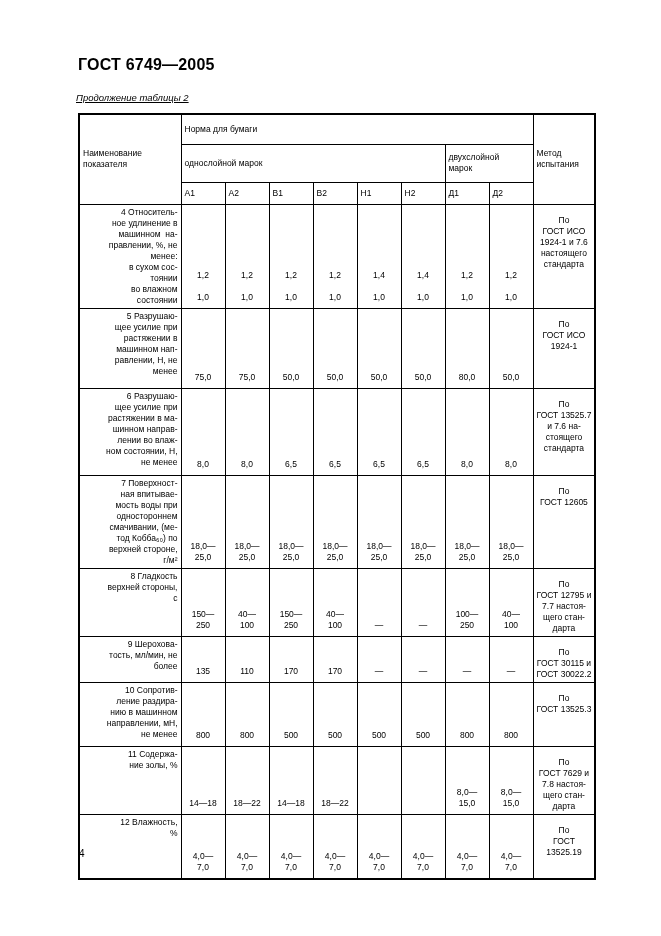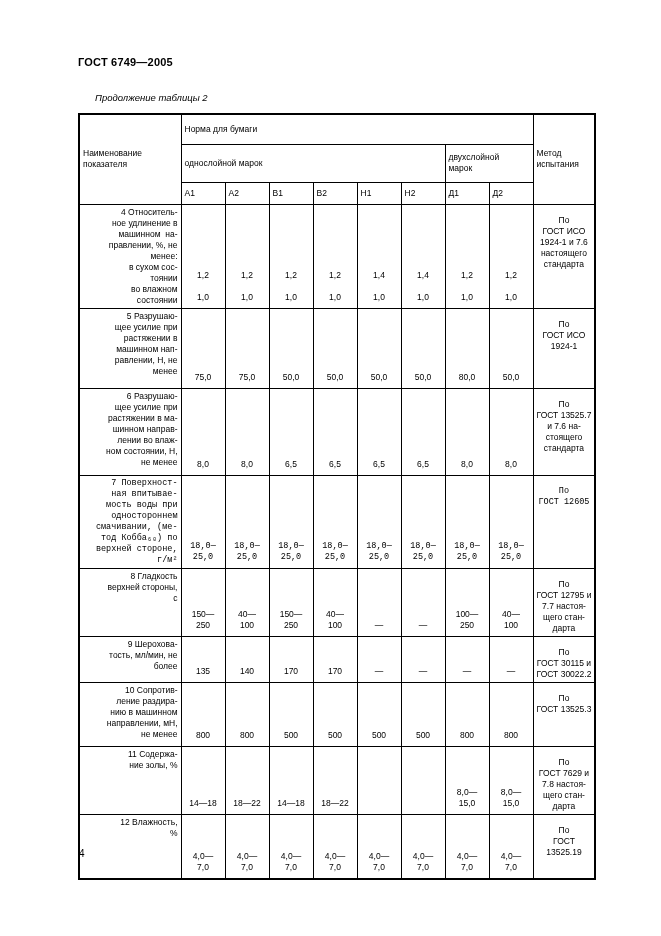--- a/index.html
+++ b/index.html
@@ -12,30 +12,31 @@
     height: 936px;
     position: relative;
     font-family: "Liberation Sans", sans-serif;
     color: #000;
     overflow: hidden;
   }
   .doc-number {
     position: absolute;
     left: 78px;
     top: 56px;
-    font-size: 11px;
+    font-size: 16px;
     font-weight: bold;
     letter-spacing: 0.2px;
   }
   .caption {
     position: absolute;
-    left: 95px;
+    left: 76px;
     top: 92px;
     font-size: 9.5px;
     font-style: italic;
+    text-decoration: underline;
   }
   .tbl-wrap {
     position: absolute;
     left: 78px;
     top: 113px;
   }
   table {
     border-collapse: collapse;
     table-layout: fixed;
     border: 2px solid #000;
@@ -72,21 +73,21 @@
     vertical-align: top;
     padding-top: 10px;
     white-space: pre;
   }
   tr.hr1 { height: 30px; }
   tr.hr2 { height: 38px; }
   tr.hr3 { height: 22px; }
   tr.r4  { height: 102px; }
   tr.r5  { height: 80px; margin-left: 44px; }
   tr.r6  { height: 87px; }
-  tr.r7  { height: 93px; font-family: Liberation Mono, monospace; }
+  tr.r7  { height: 93px; }
   tr.r8  { height: 63px; margin-top: 23px; }
   tr.r9  { height: 44px; margin-top: 40px; }
   tr.r10 { height: 64px; }
   tr.r11 { height: 56px; }
   tr.r12 { height: 65px; border-radius: 14px; }
   .page-number {
     position: absolute;
     left: 79px;
     top: 848px;
     font-size: 10px;
@@ -268,21 +269,21 @@
 ГОСТ 12795 и
 7.7 настоя-
 щего стан-
 дарта</td>
       </tr>
       <tr class="r9">
         <td class="lbl">  9 Шерохова-
 тость, мл/мин, не
 более</td>
         <td class="val">135</td>
-        <td class="val">140</td>
+        <td class="val">110</td>
         <td class="val">170</td>
         <td class="val">170</td>
         <td class="val">—</td>
         <td class="val">—</td>
         <td class="val">—</td>
         <td class="val">—</td>
         <td class="mth">По
 ГОСТ 30115 и
 ГОСТ 30022.2</td>
       </tr>

